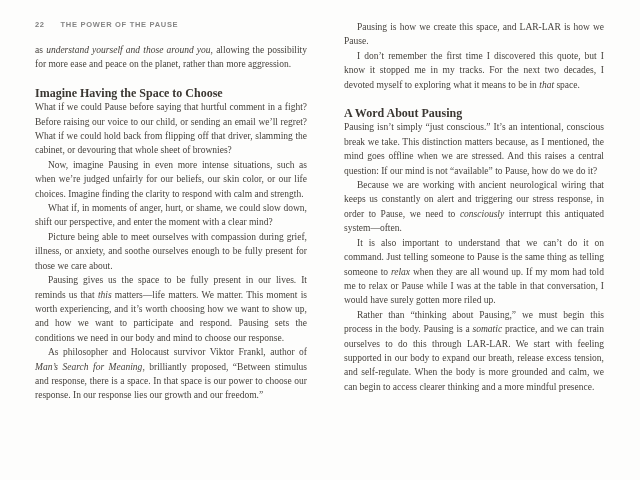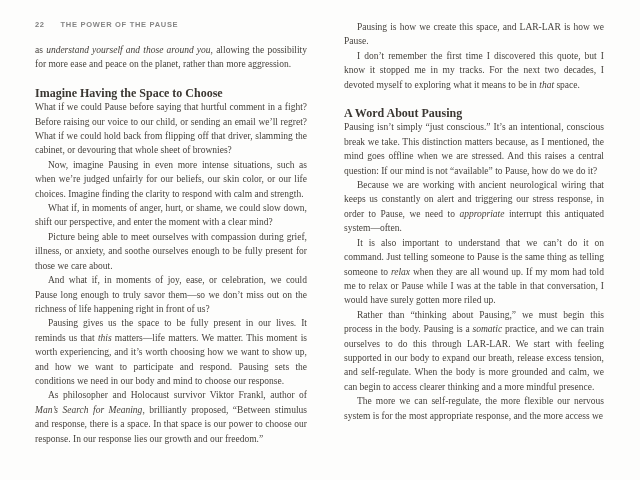--- a/index.html
+++ b/index.html
@@ -68,32 +68,30 @@
       <span class="pagenum">22</span>
       <span class="head-title">THE POWER OF THE PAUSE</span>
     </div>
     <div class="page-content">
         <p class="para"><span>as </span><em>understand yourself and those around you</em><span>, allowing the possibility for more ease and peace on the planet, rather than more aggression.</span></p>
         <h2 class="section-heading">Imagine Having the Space to Choose</h2>
         <p class="para"><span>What if we could Pause before saying that hurtful comment in a fight? Before raising our voice to our child, or sending an email we’ll regret? What if we could hold back from flipping off that driver, slamming the cabinet, or devouring that whole sheet of brownies?</span></p>
         <p class="para indent"><span>Now, imagine Pausing in even more intense situations, such as when we’re judged unfairly for our beliefs, our skin color, or our life choices. Imagine finding the clarity to respond with calm and strength.</span></p>
         <p class="para indent"><span>What if, in moments of anger, hurt, or shame, we could slow down, shift our perspective, and enter the moment with a clear mind?</span></p>
         <p class="para indent"><span>Picture being able to meet ourselves with compassion during grief, illness, or anxiety, and soothe ourselves enough to be fully present for those we care about.</span></p>
-        <p class="para indent"><span>And what if, in moments of joy, ease, or celebration, we could Pause long enough to truly savor them—so we don’t miss out on the richness of life happening right in front of us?</span></p>
         <p class="para indent"><span>Pausing gives us the space to be fully present in our lives. It reminds us that </span><em>this</em><span> matters—life matters. We matter. This moment is worth experiencing, and it’s worth choosing how we want to show up, and how we want to participate and respond. Pausing sets the conditions we need in our body and mind to choose our response.</span></p>
         <p class="para indent"><span>As philosopher and Holocaust survivor Viktor Frankl, author of </span><em>Man’s Search for Meaning</em><span>, brilliantly proposed, “Between stimulus and response, there is a space. In that space is our power to choose our response. In our response lies our growth and our freedom.”</span></p>
       </div>
   </div>
 
   <div class="page right">
     <div class="page-content">
         <p class="para indent"><span>Pausing is how we create this space, and LAR-LAR is how we Pause.</span></p>
         <p class="para indent"><span>I don’t remember the first time I discovered this quote, but I know it stopped me in my tracks. For the next two decades, I devoted myself to exploring what it means to be in </span><em>that</em><span> space.</span></p>
         <h2 class="section-heading">A Word About Pausing</h2>
         <p class="para"><span>Pausing isn’t simply “just conscious.” It’s an intentional, conscious break we take. This distinction matters because, as I mentioned, the mind goes offline when we are stressed. And this raises a central question: If our mind is not “available” to Pause, how do we do it?</span></p>
-        <p class="para indent"><span>Because we are working with ancient neurological wiring that keeps us constantly on alert and triggering our stress response, in order to Pause, we need to </span><em>appropriate</em><span> interrupt this antiquated system—often.</span></p>
+        <p class="para indent"><span>Because we are working with ancient neurological wiring that keeps us constantly on alert and triggering our stress response, in order to Pause, we need to </span><em>consciously</em><span> interrupt this antiquated system—often.</span></p>
         <p class="para indent"><span>It is also important to understand that we can’t do it on command. Just telling someone to Pause is the same thing as telling someone to </span><em>relax</em><span> when they are all wound up. If my mom had told me to relax or Pause while I was at the table in that conversation, I would have surely gotten more riled up.</span></p>
         <p class="para indent"><span>Rather than “thinking about Pausing,” we must begin this process in the body. Pausing is a </span><em>somatic</em><span> practice, and we can train ourselves to do this through LAR-LAR. We start with feeling supported in our body to expand our breath, release excess tension, and self-regulate. When the body is more grounded and calm, we can begin to access clearer thinking and a more mindful presence.</span></p>
-        <p class="para indent"><span>The more we can self-regulate, the more flexible our nervous system is for the most appropriate response, and the more access we</span></p>
       </div>
   </div>
 
 </div>
 
 </body></html>

